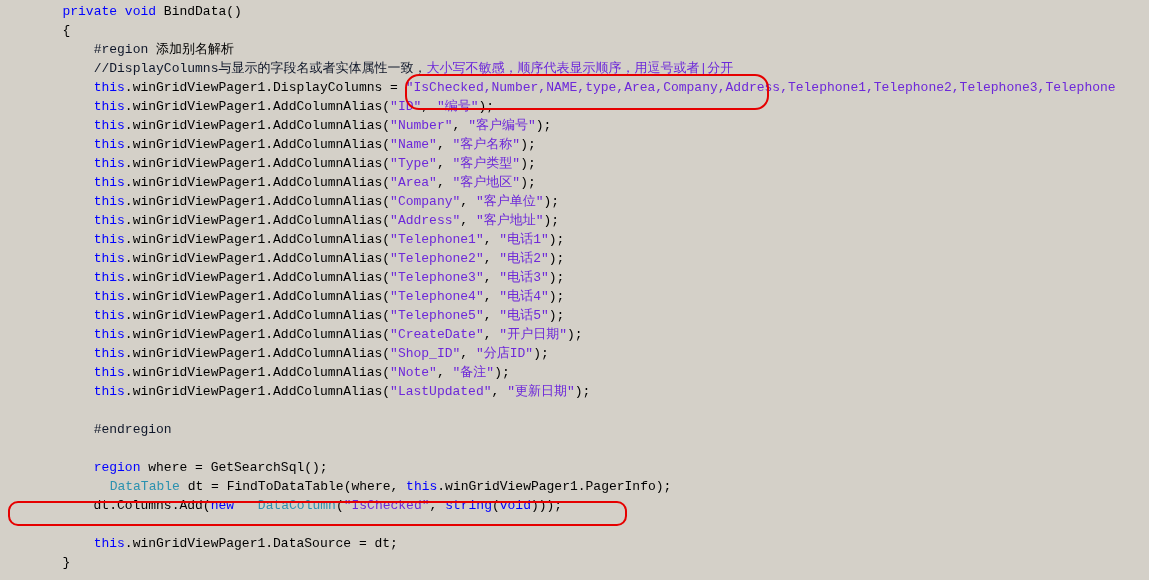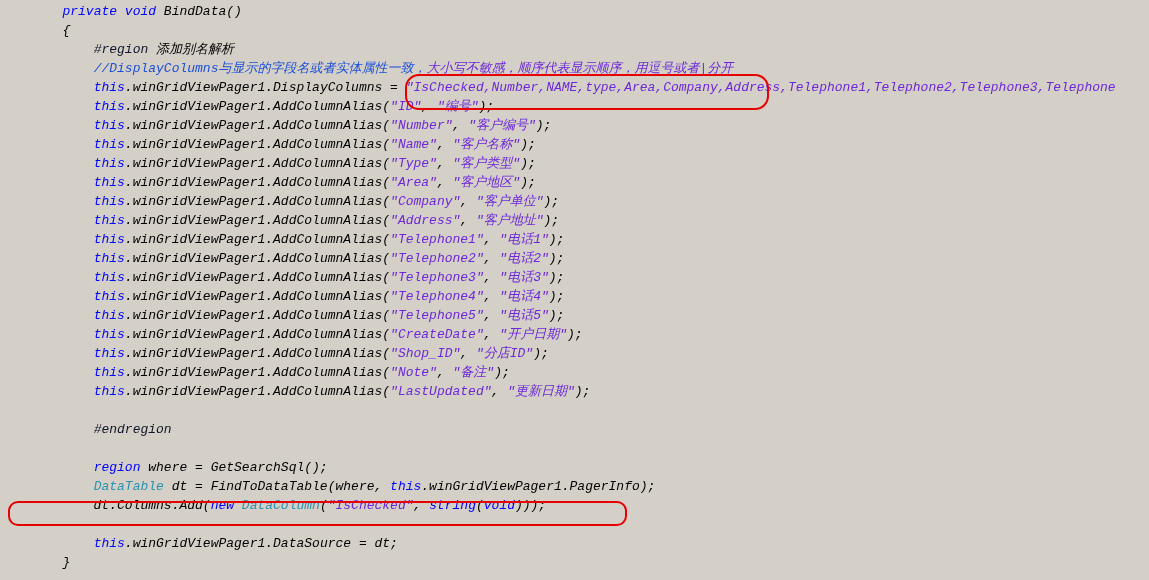--- a/index.html
+++ b/index.html
@@ -14,26 +14,25 @@
   width: 1149px;
   height: 580px;
 }
 pre {
   margin: 0;
   padding: 2px 0 0 0;
   white-space: pre;
   font-family: Consolas, "Courier New", monospace;
   font-size: 13px;
   line-height: 19px;
-  font-style: italic;
 }
 .kw { color: #0000FF; }
-.type { color: #2B91AF; }
+.type { color: #2B91AF; margin-left: 16px; }
 .str { color: #6d28d9; }
-.cmt { color: #1d4ed8; }
+.cmt { color: #0f172a; }
 .reg { color: #0f172a; }
 .reg-label { color: #000000; }
 
 
 .annot {
   position: absolute;
   border: 2px solid #E60000;
   border-radius: 14px;
   pointer-events: none;
 }

